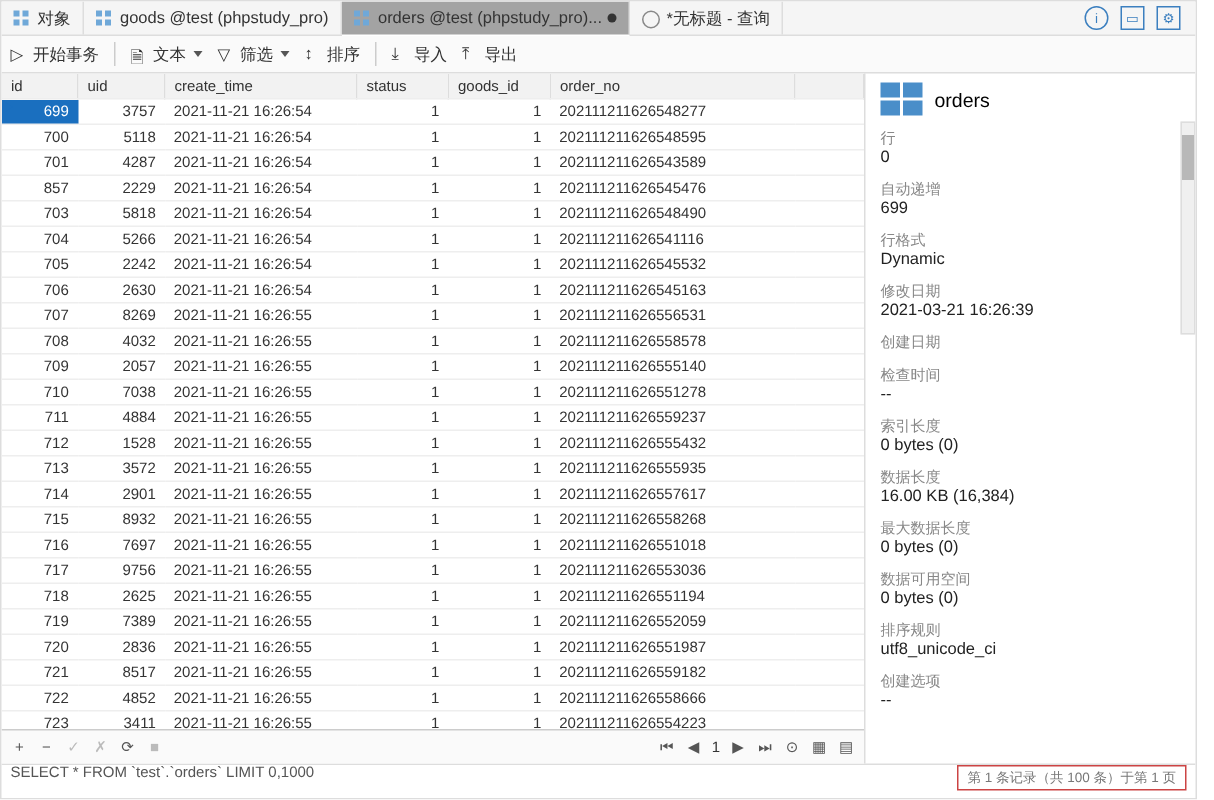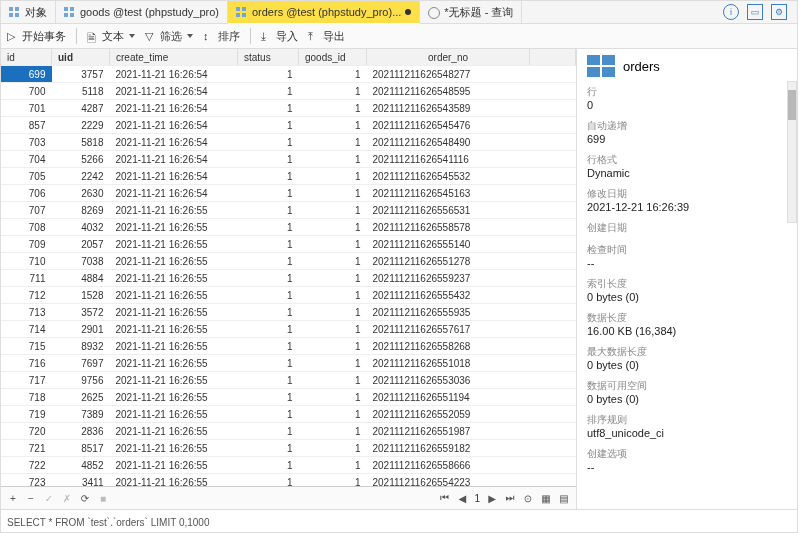--- a/index.html
+++ b/index.html
@@ -1,19 +1,19 @@
 <!DOCTYPE html>
 <html><head>
 <meta charset="utf-8">
 <style>
 html,body{margin:0;padding:0;font-family:"Microsoft YaHei",Arial,sans-serif;font-size:11px;color:#333;background:#fff;}
 .app{width:798px;height:533px;position:relative;overflow:hidden;border:1px solid #ddd;box-sizing:border-box;}
 .tabs{display:flex;align-items:center;height:22px;border-bottom:1px solid #ddd;background:#f5f5f5;}
 .tab{display:flex;align-items:center;padding:0 8px;height:100%;border-right:1px solid #ddd;cursor:pointer;}
-.tab.active{background:#fde047;border-bottom:1px solid #fff;}
+.tab.active{background:#a3a3a3;border-bottom:1px solid #fff;}
 .tab .ico{width:12px;height:10px;margin-right:4px;display:inline-flex;}
 .grid-ico::before{content:"";display:block;width:12px;height:10px;background:linear-gradient(#6fa8d8,#6fa8d8) 0 0/4px 4px no-repeat,linear-gradient(#6fa8d8,#6fa8d8) 6px 0/4px 4px no-repeat,linear-gradient(#6fa8d8,#6fa8d8) 0 6px/4px 4px no-repeat,linear-gradient(#6fa8d8,#6fa8d8) 6px 6px/4px 4px no-repeat;}
 .search-ico::before{content:"";display:block;width:10px;height:10px;border:1px solid #888;border-radius:50%;position:relative;}
 .dot{width:6px;height:6px;border-radius:50%;background:#333;margin-left:4px;}
 .right-icons{margin-left:auto;display:flex;gap:8px;padding-right:10px;}
 .right-icons span{width:14px;height:14px;display:flex;align-items:center;justify-content:center;border:1px solid #3b7fbf;color:#3b7fbf;font-size:9px;cursor:pointer;}
 .right-icons .ci{border-radius:50%;}
 .toolbar{display:flex;align-items:center;height:24px;padding:0 6px;gap:10px;border-bottom:1px solid #ddd;background:#fafafa;}
 .tbtn{display:flex;align-items:center;gap:3px;cursor:pointer;color:#333;}
 .tbtn .ti{width:12px;height:12px;display:inline-block;}
@@ -22,34 +22,34 @@
 .split{display:flex;height:460px;}
 .left{flex:1;display:flex;flex-direction:column;border-right:1px solid #ddd;min-width:0;}
 .right{width:200px;overflow:auto;padding:6px 10px;}
 .grid-wrap{flex:1;overflow:auto;position:relative;}
 table{border-collapse:collapse;width:100%;table-layout:fixed;}
 th,td{border-bottom:1px solid #eee;padding:1px 6px;height:14px;font-size:10px;text-align:left;white-space:nowrap;overflow:hidden;}
 th{background:#f2f2f2;border-right:1px solid #ddd;font-weight:normal;position:sticky;top:0;}
 td.num{text-align:right;}
 .row-sel td:first-child{background:#1a6fbf;color:#fff;}
 .row-ptr{position:absolute;left:1px;top:18px;width:0;height:0;border-top:4px solid transparent;border-bottom:4px solid transparent;border-left:6px solid #1a6fbf;}
-.col-id{width:38px;margin-left:23px;}.col-uid{width:45px;font-weight:bold;}.col-ct{width:115px;}.col-st{width:48px;margin-top:40px;}.col-gid{width:55px;}.col-on{width:150px;text-align:center;}
+.col-id{width:38px;margin-left:23px;}.col-uid{width:45px;}.col-ct{width:115px;}.col-st{width:48px;margin-top:40px;}.col-gid{width:55px;}.col-on{width:150px;}
 .rt-head{display:flex;align-items:center;gap:8px;margin-bottom:8px;}
 .rt-grid{width:28px;height:22px;display:grid;grid-template-columns:1fr 1fr;grid-template-rows:1fr 1fr;gap:2px;}
 .rt-grid div{background:#4a8ec9;}
 .rt-title{font-size:13px;color:#000000;}
 .prop{margin:8px 0;}
 .prop .lab{color:#888;font-size:10px;}
 .prop .val{color:#222;font-size:11px;}
 .bottom-bar{display:flex;align-items:center;height:22px;border-top:1px solid #ccc;padding:0 6px;font-size:10px;background:#fafafa;}
 .bb-left{display:flex;gap:6px;}
 .bb-ico{width:12px;height:12px;display:flex;align-items:center;justify-content:center;cursor:pointer;color:#555;}
 .bb-ico.dim{color:#bbb;}
 .bb-right{margin-left:auto;display:flex;gap:6px;align-items:center;}
-.status{height:18px;display:flex;align-items:flex-end;padding:0 6px;font-size:10px;color:#555;border-top:1px solid #ddd;}
+.status{height:18px;display:flex;align-items:flex-start;padding:0 6px;font-size:10px;color:#555;border-top:1px solid #ddd;}
 .status .right-status{margin-left:auto;border:1px solid #c44;padding:1px 6px;color:#777;font-size:9px;}
 .side-scroll{position:absolute;right:0;top:80px;width:8px;height:140px;background:#f0f0f0;border:1px solid #ddd;}
 .side-scroll .thumb{width:100%;height:30px;background:#b8b8b8;margin-top:8px;}
 </style>
 </head>
 <body>
 
 <div class="app">
   <div class="tabs">
     <div class="tab">
@@ -389,21 +389,21 @@
       <div class="prop">
           <div class="lab">自动递增</div>
           <div class="val">699</div>
         </div>
       <div class="prop">
           <div class="lab">行格式</div>
           <div class="val">Dynamic</div>
         </div>
       <div class="prop">
           <div class="lab">修改日期</div>
-          <div class="val">2021-12-21 16:26:39</div>
+          <div class="val">2021-03-21 16:26:39</div>
         </div>
       <div class="prop">
           <div class="lab">创建日期</div>
         </div>
       <div class="prop">
           <div class="lab">检查时间</div>
           <div class="val">--</div>
         </div>
       <div class="prop">
           <div class="lab">索引长度</div>
@@ -428,18 +428,19 @@
       <div class="prop">
           <div class="lab">创建选项</div>
           <div class="val">--</div>
         </div>
 
     </div>
   </div>
 
   <div class="status">
     <span>SELECT * FROM `test`.`orders` LIMIT 0,1000</span>
+    <span class="right-status">第 1 条记录（共 100 条）于第 1 页</span>
   </div>
 
   <div class="side-scroll">
       <div class="thumb"></div>
     </div>
 </div>
 
 </body></html>

